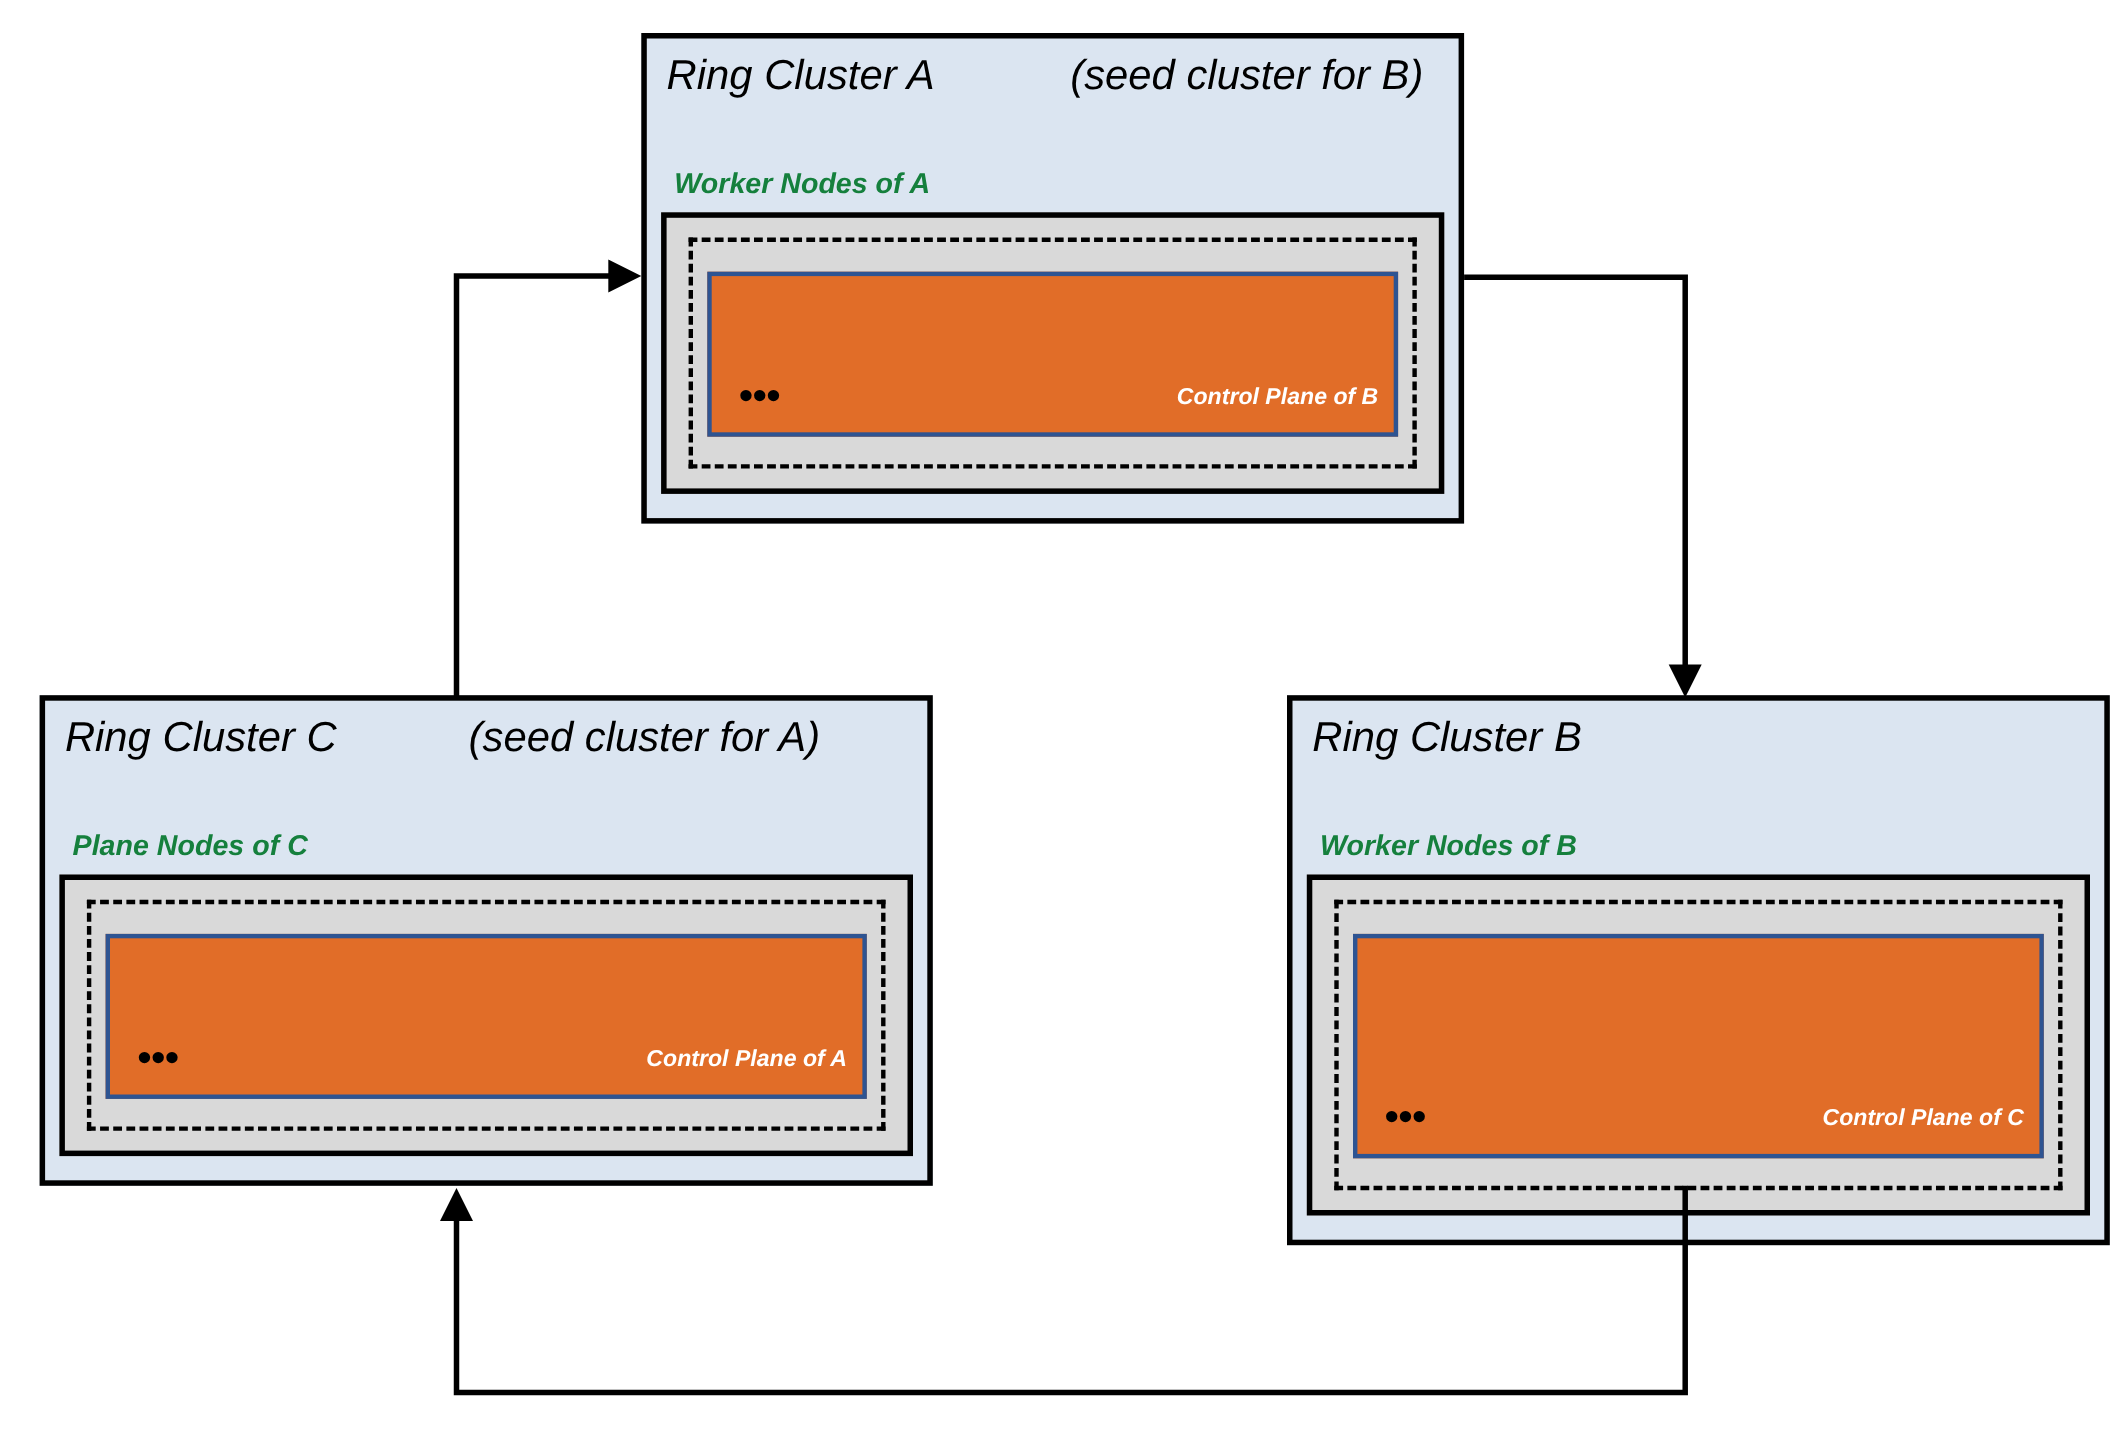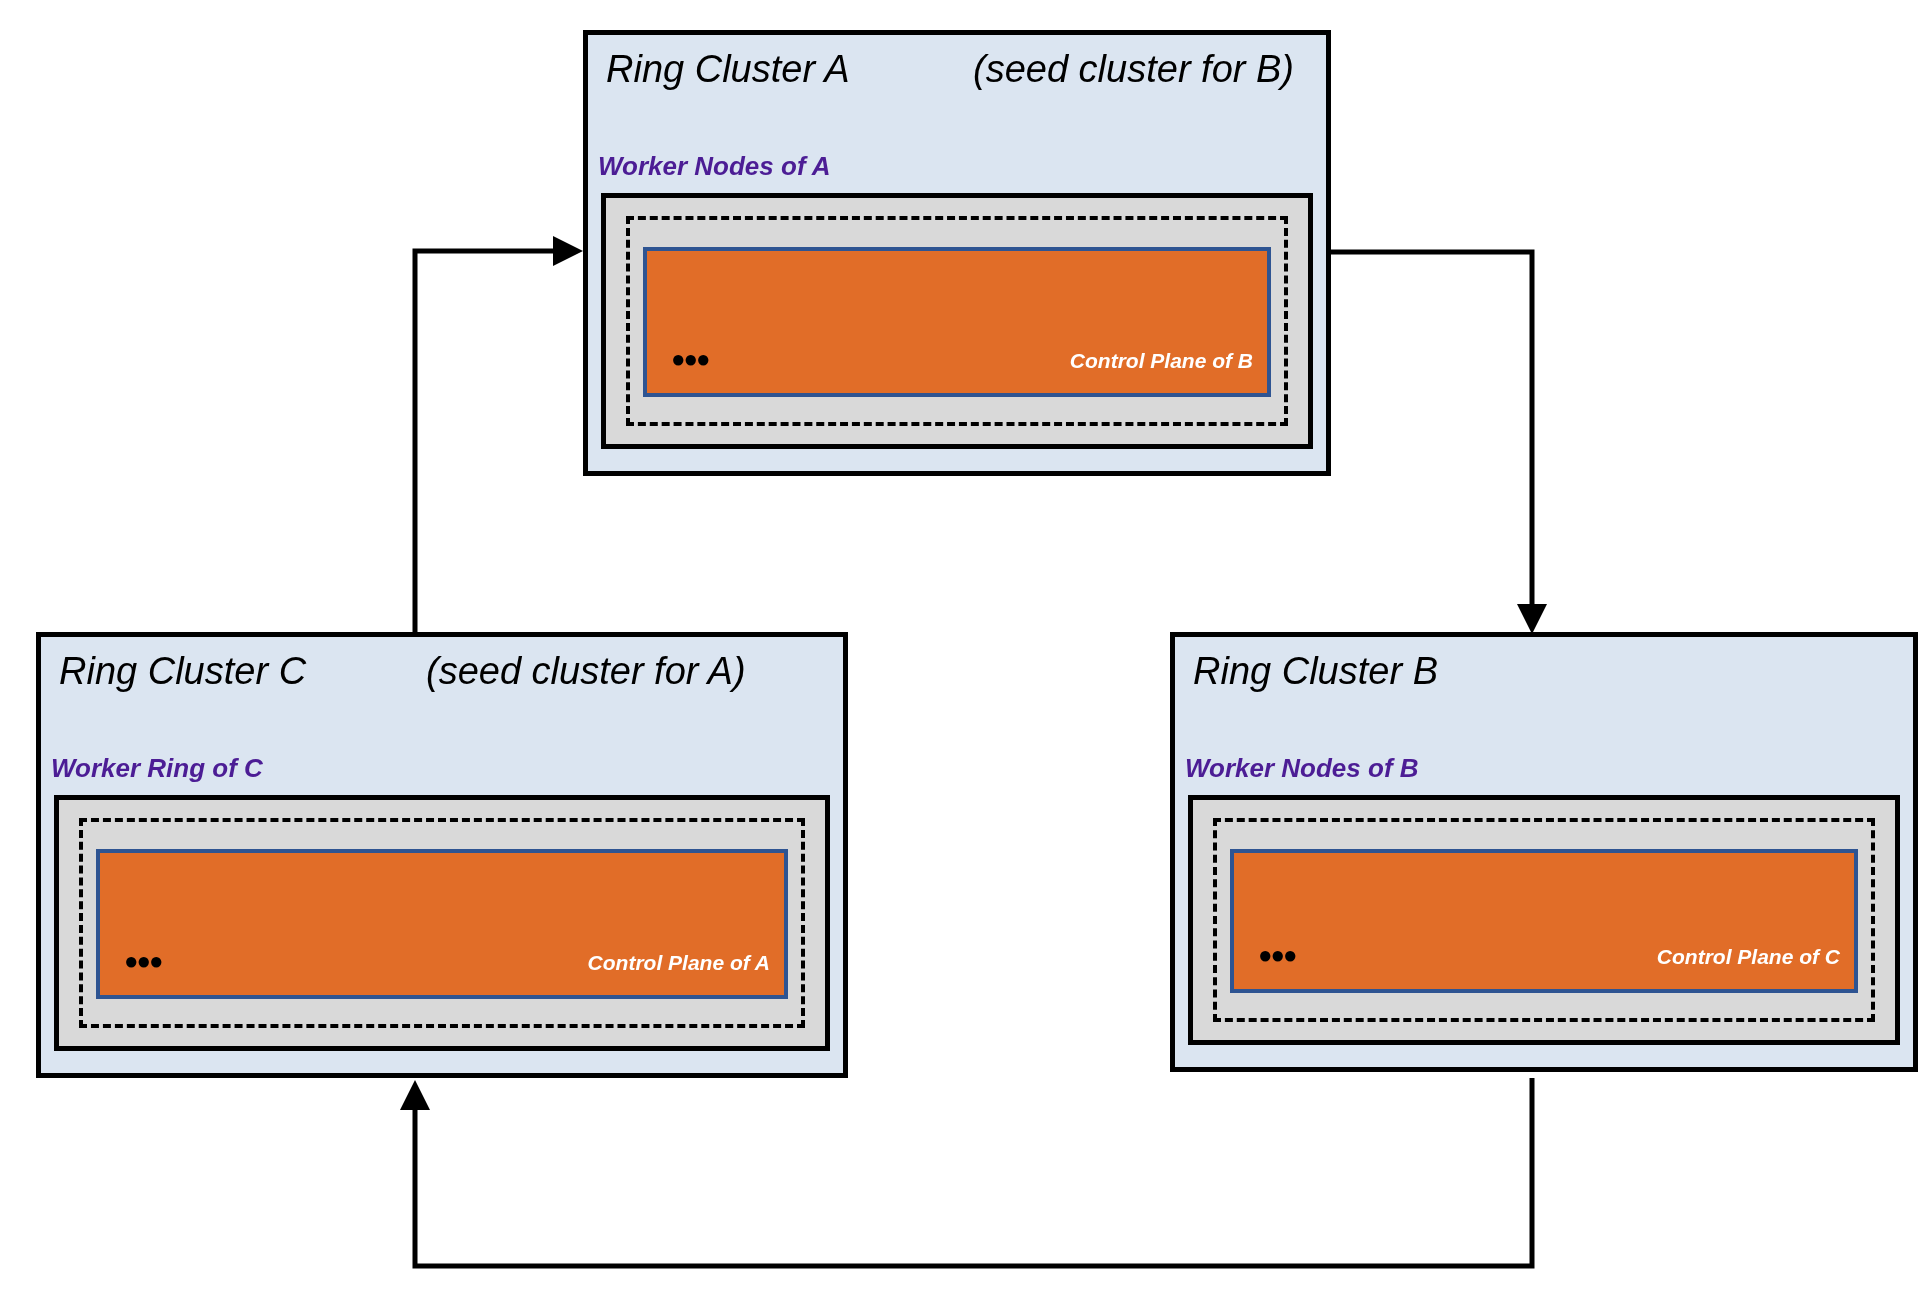--- a/index.html
+++ b/index.html
@@ -38,24 +38,24 @@
     left: 385px;
     font-size: 38px;
     line-height: 1.2;
     color: #000000;
     white-space: nowrap;
     text-align: center;
   }
   .worker-label {
     position: absolute;
     top: 116px;
-    left: 10px;
+    left: 25px;
     font-size: 26px;
     font-weight: bold;
-    color: #4c1d95;
+    color: #15803d;
     white-space: nowrap;
   }
   .node-box {
     position: absolute;
     left: 13px;
     right: 13px;
     top: 158px;
     bottom: 22px;
     background: var(--gray, #d9d9d9);
     border: 5px solid #000000;
@@ -144,32 +144,32 @@
           <span class="dots">●●●</span>
           <span class="control-label">Control Plane of B</span>
         </div>
       </div>
     </div>
   </div>
 
   <div class="cluster-box" id="box-c" style="left:36px; top:632px; width:812px; height:446px;">
     <div class="cluster-title">Ring Cluster C</div>
     <div class="seed-label">(seed cluster for A)</div>
-    <div class="worker-label">Worker Ring of C</div>
+    <div class="worker-label">Plane Nodes of C</div>
     <div class="node-box">
       <div class="dashed-box">
         <div class="control-plane">
           <span class="dots">●●●</span>
           <span class="control-label">Control Plane of A</span>
         </div>
       </div>
     </div>
   </div>
 
-  <div class="cluster-box" id="box-b" style="left:1170px; top:632px; width:748px; height:440px;">
+  <div class="cluster-box" id="box-b" style="left:1170px; top:632px; width:748px; height:500px;">
     <div class="cluster-title">Ring Cluster B</div>
     <div class="worker-label">Worker Nodes of B</div>
     <div class="node-box">
       <div class="dashed-box">
         <div class="control-plane">
           <span class="dots">●●●</span>
           <span class="control-label">Control Plane of C</span>
         </div>
       </div>
     </div>

